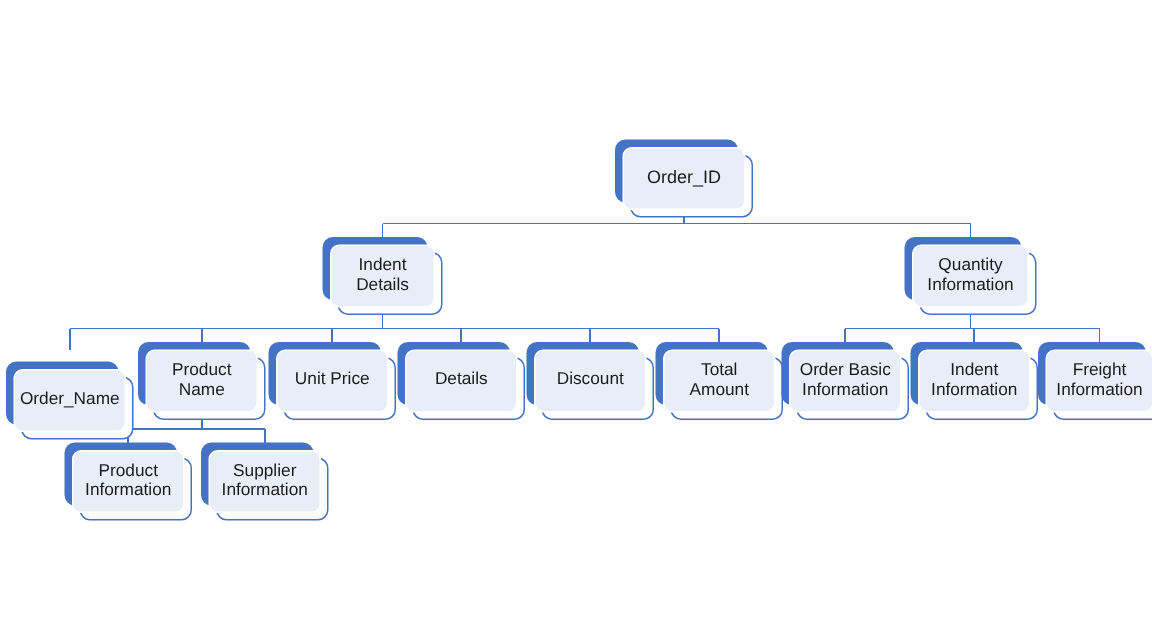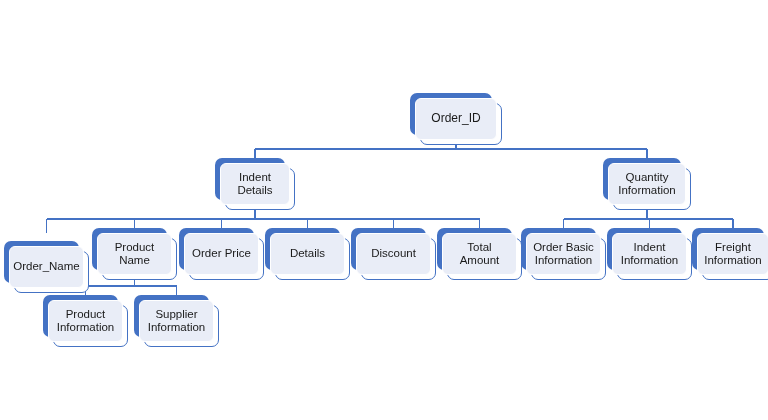--- a/index.html
+++ b/index.html
@@ -137,21 +137,21 @@
         <div class="outline-front"></div>
         <div class="face">
           <span class="label">Product
 Name</span>
         </div>
       </div>
       <div class="node lvl3" style="left: 179px; top: 228px; width: 75px; height: 42px;">
         <div class="shadow-back"></div>
         <div class="outline-front"></div>
         <div class="face">
-          <span class="label">Order Price</span>
+          <span class="label">Unit Price</span>
         </div>
       </div>
       <div class="node lvl3" style="left: 265px; top: 228px; width: 75px; height: 42px;">
         <div class="shadow-back"></div>
         <div class="outline-front"></div>
         <div class="face">
           <span class="label">Details</span>
         </div>
       </div>
       <div class="node lvl3" style="left: 351px; top: 228px; width: 75px; height: 42px;">

